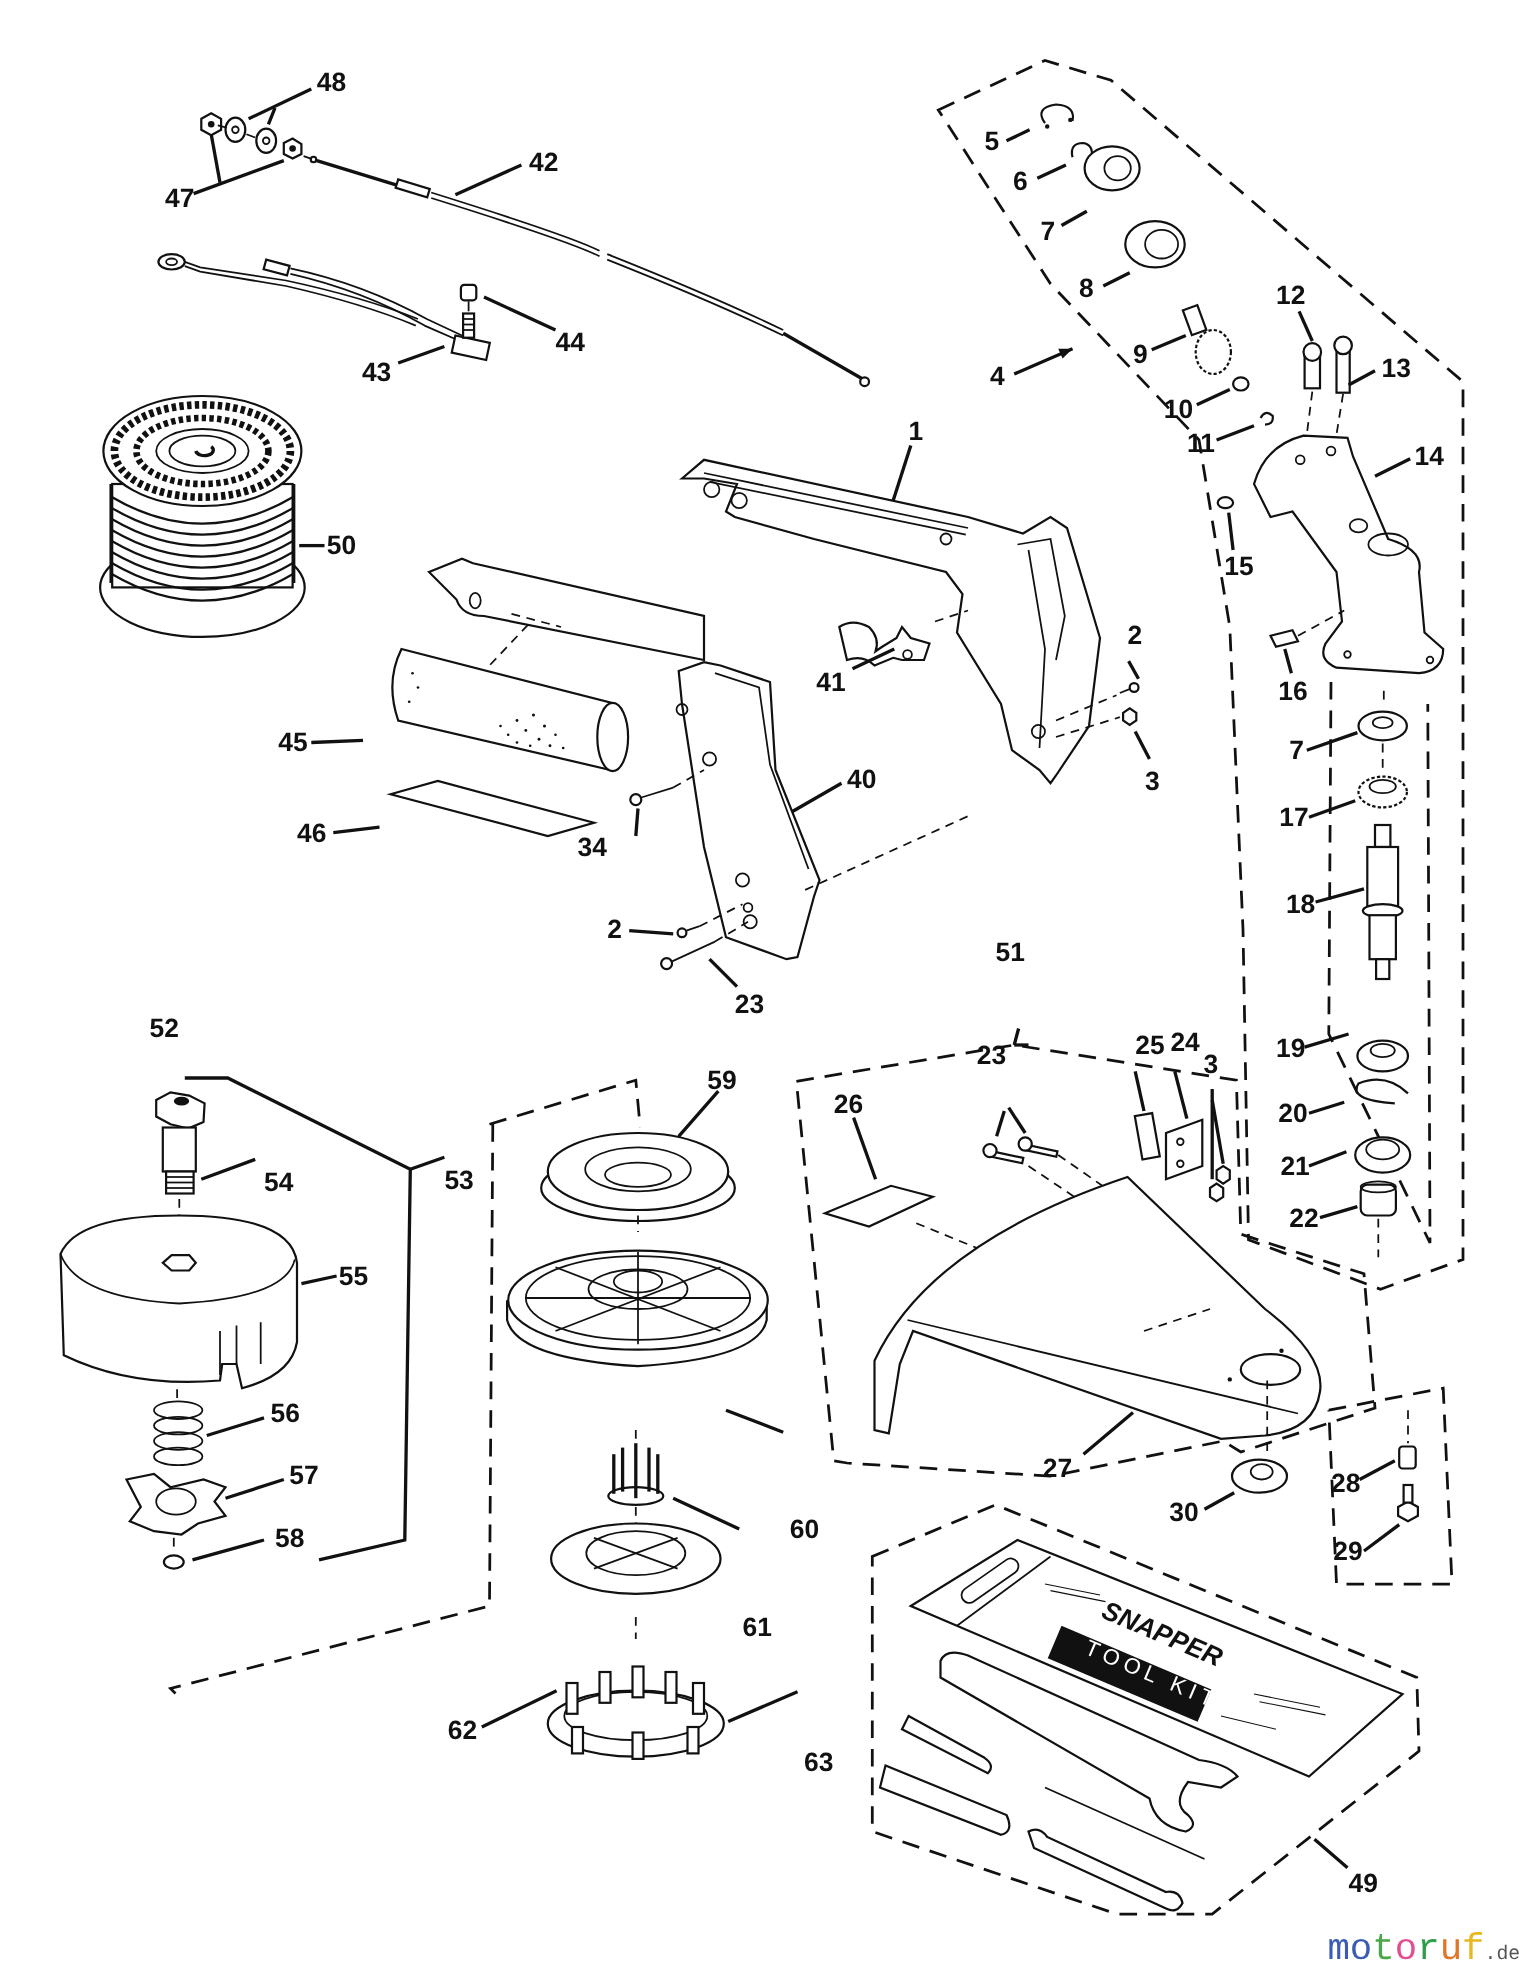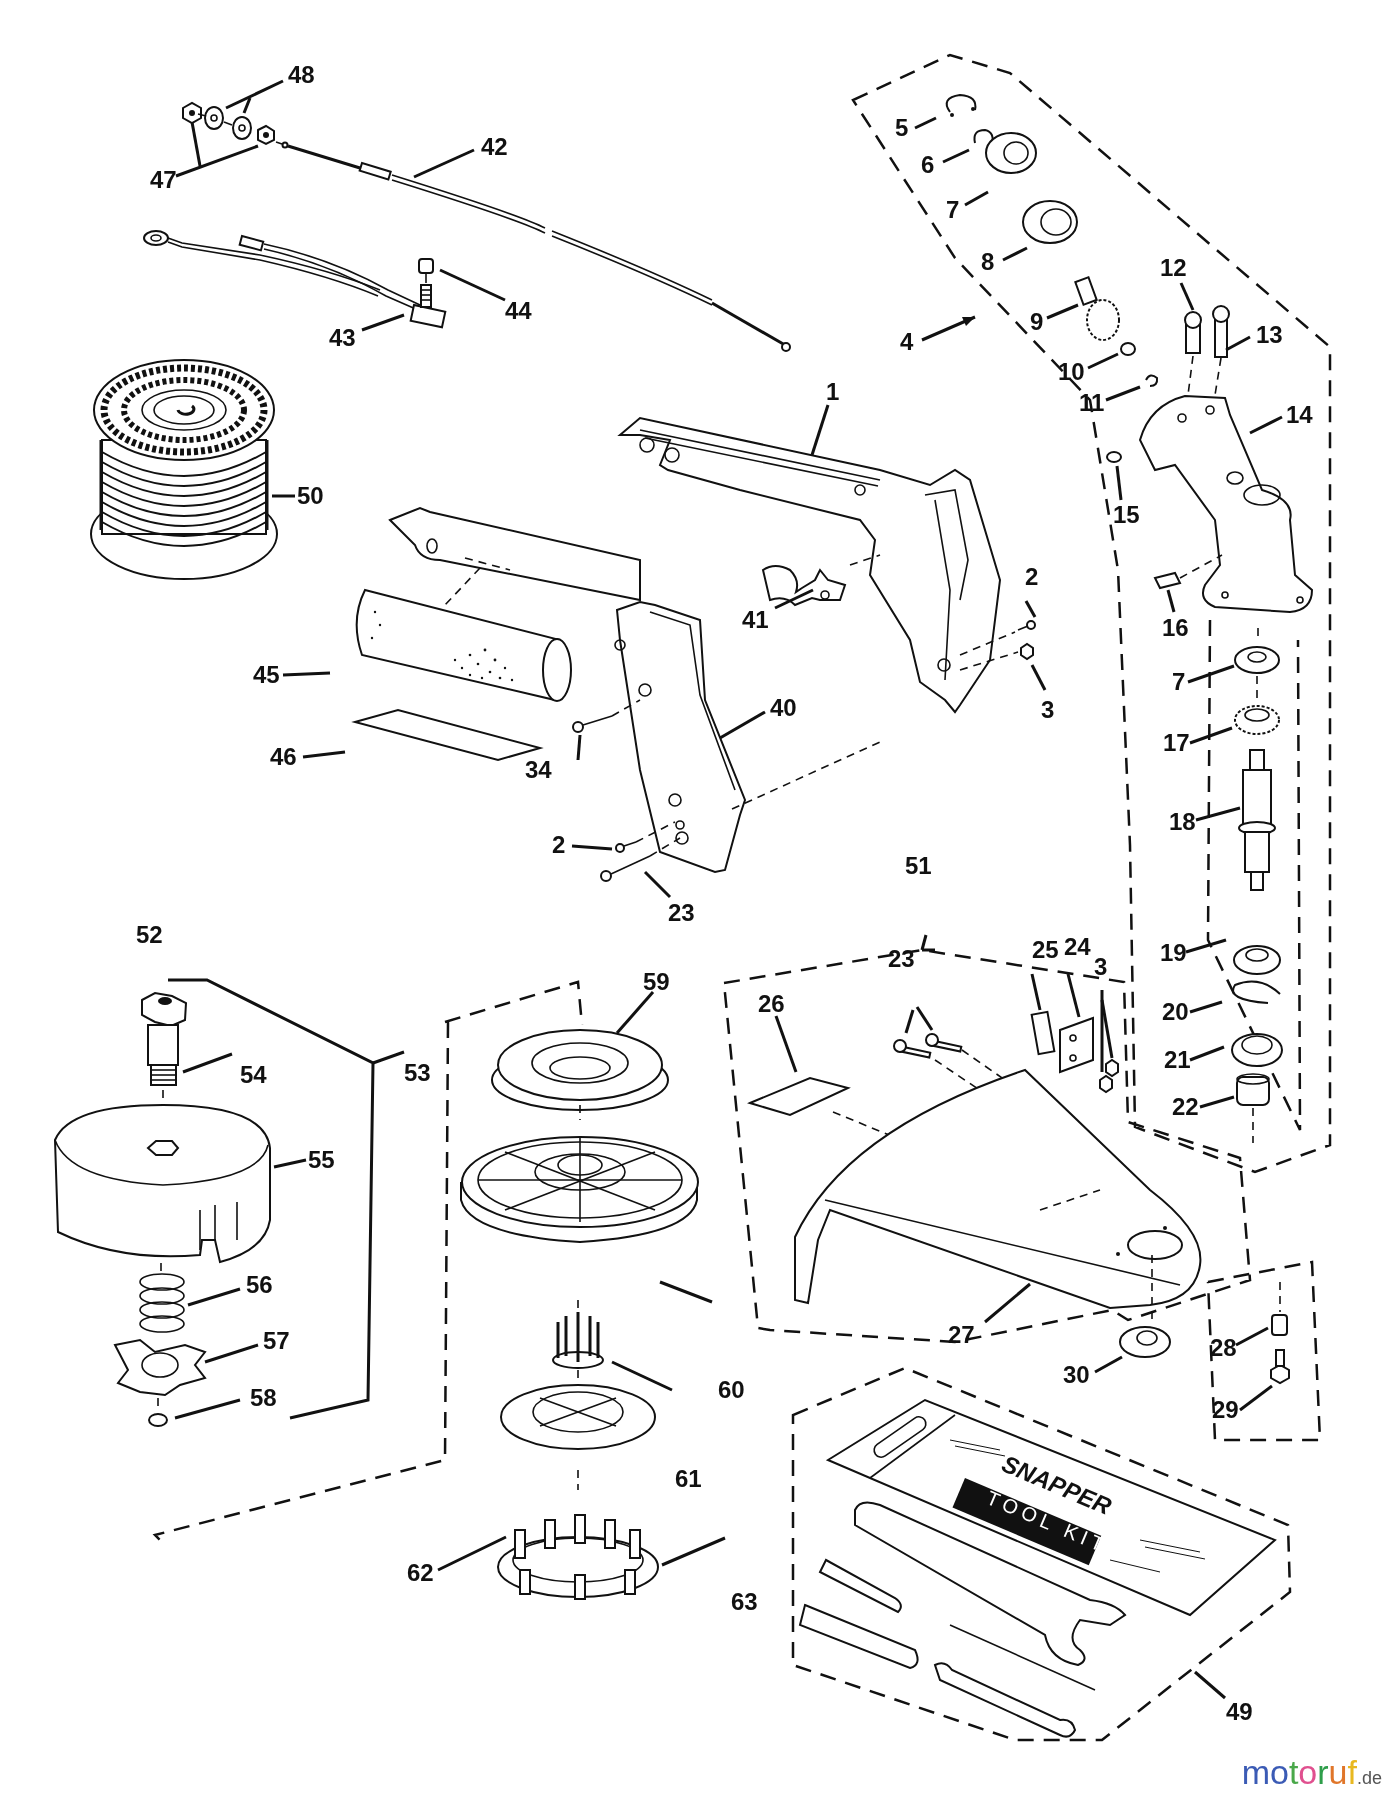--- a/index.html
+++ b/index.html
@@ -5,21 +5,21 @@
   html, body { margin:0; padding:0; background:#ffffff; }
   body { width:1390px; height:1800px; position:relative; overflow:hidden; font-family:"Liberation Sans", sans-serif; }
   #diagram { position:absolute; left:0; top:0; width:1390px; height:1800px; }
   .lbl { font-family:"Liberation Sans", sans-serif; font-weight:bold; font-size:24px; fill:#111; }
   .ln { stroke:#111; stroke-width:3; fill:none; }
   .thin { stroke:#111; stroke-width:1.6; fill:none; }
   .part { stroke:#111; stroke-width:2; fill:#fff; }
   .dash { stroke:#111; stroke-width:2.5; fill:none; stroke-dasharray:16 10; }
   .dashs { stroke:#111; stroke-width:1.6; fill:none; stroke-dasharray:8 6; }
   .dark { fill:#111; }
-  #watermark { position:absolute; right:8px; bottom:8px; font-family:Liberation Sans, sans-serif; font-size:34px; letter-spacing:0px; }
+  #watermark { position:absolute; right:8px; bottom:8px; font-family:Liberation Mono, monospace; font-size:34px; letter-spacing:0px; }
   #watermark .de { font-size:18px; color:#555; }
 </style>
 </head>
 <body>
 
 <svg id="diagram" viewBox="0 0 1390 1800" xmlns="http://www.w3.org/2000/svg">
 
   <g>
     <polygon class="part" points="183,108 192,103 201,108 201,118 192,123 183,118"></polygon>
     <circle cx="192" cy="113" r="3" class="dark"></circle>

